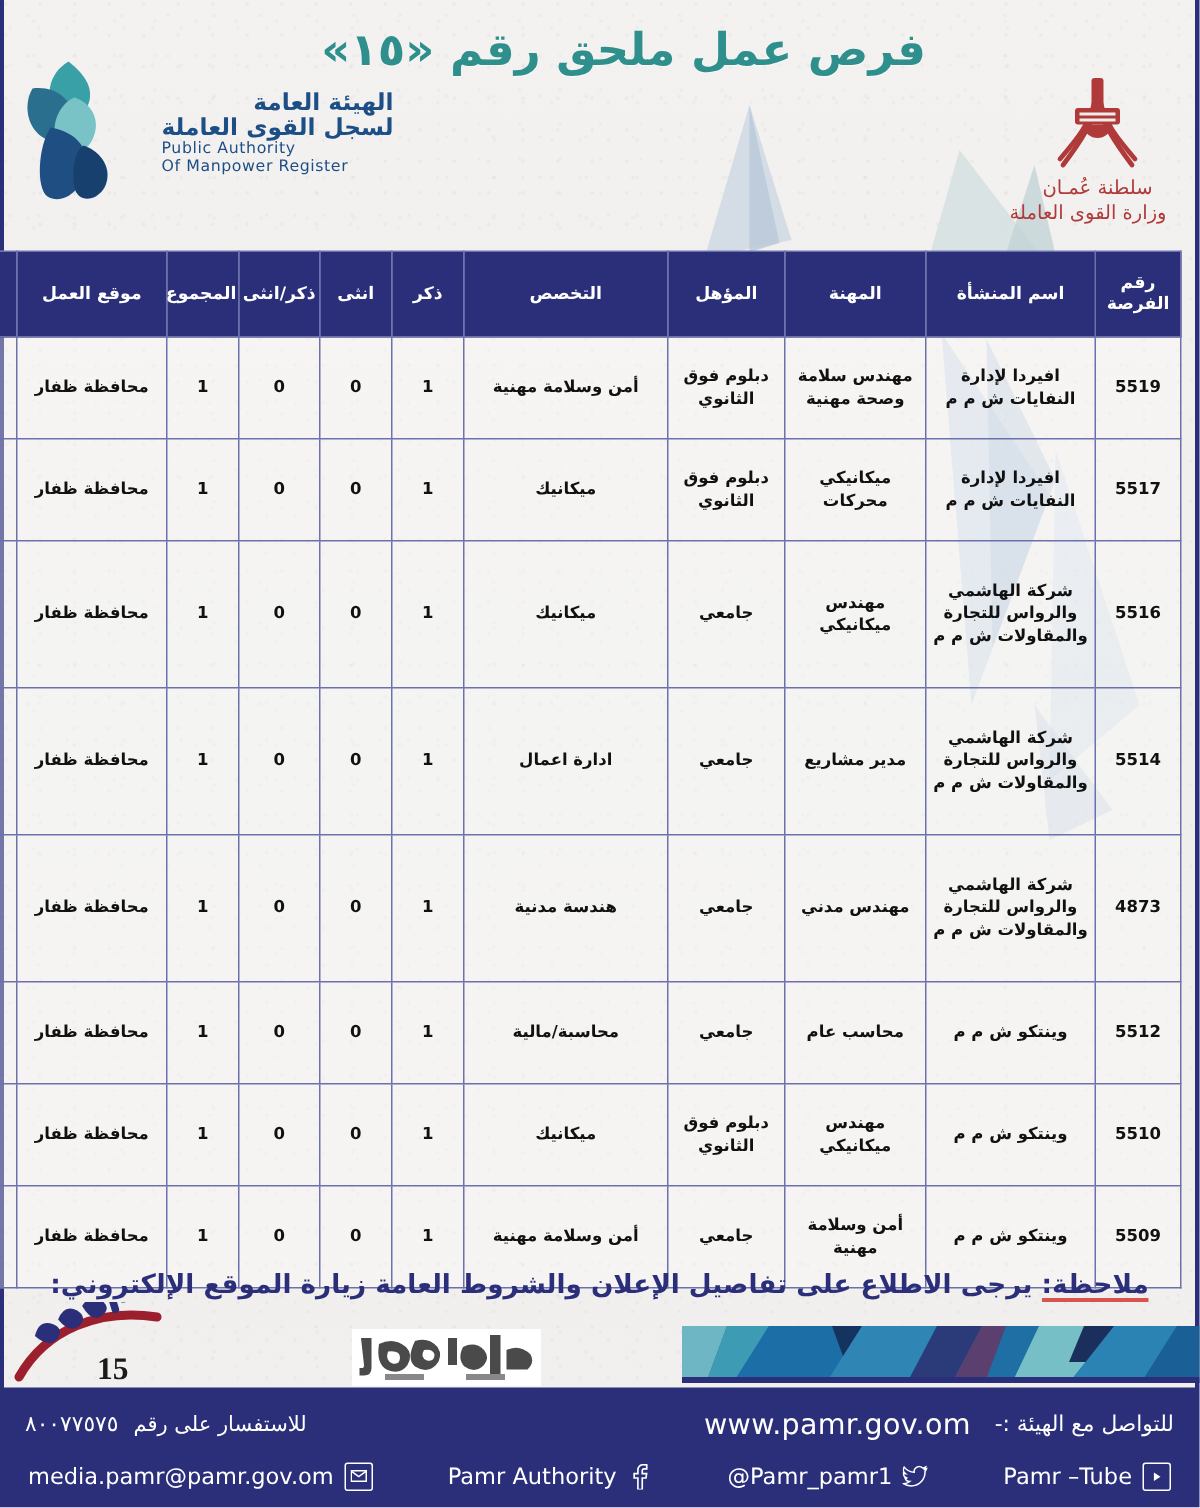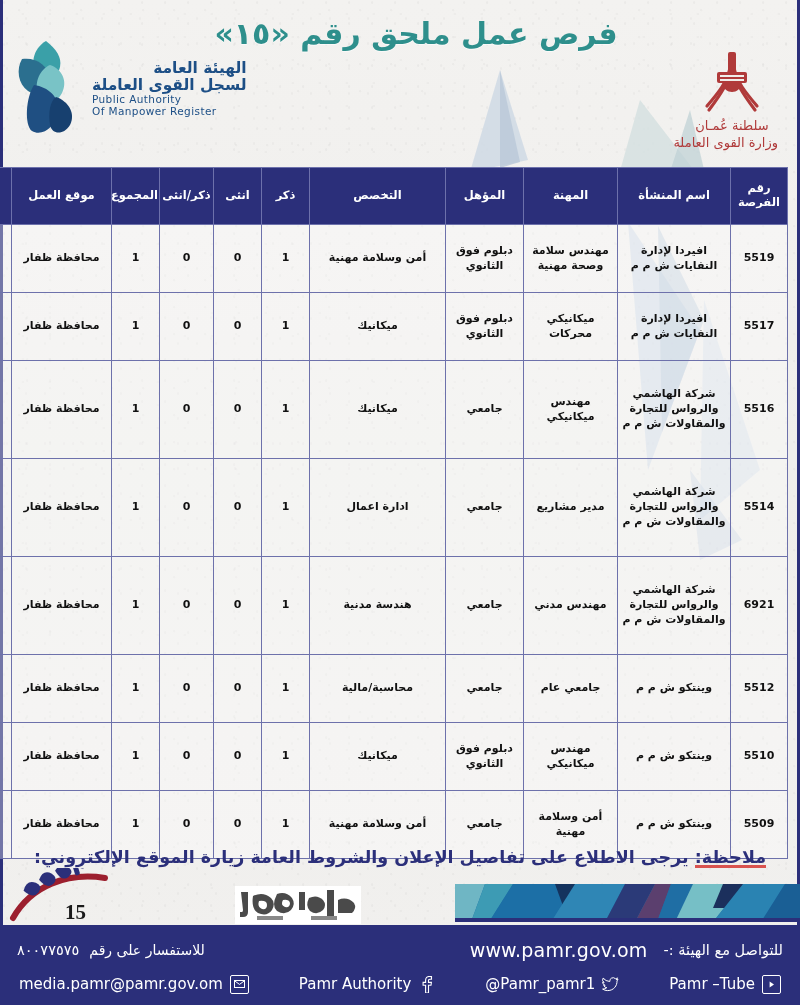--- a/index.html
+++ b/index.html
@@ -64,21 +64,21 @@
   }
   #pamr-logo {
     position: absolute;
     top: 34px;
     left: 16px;
     width: 240px;
     height: 110px;
     display: flex;
     flex-direction: row-reverse;
     align-items: center;
-    gap: 8px;
+    gap: 24px;
   }
   #pamr-mark { width: 68px; height: 100px; flex: 0 0 auto; }
   #pamr-text {
     direction: rtl;
     text-align: right;
     line-height: 1.06;
   }
   .pamr-ar {
     font-size: 15.5px;
     font-weight: bold;
@@ -462,36 +462,36 @@
           <td>جامعي</td>
           <td>ادارة اعمال</td>
           <td class="num-cell">1</td>
           <td class="num-cell">0</td>
           <td class="num-cell">0</td>
           <td class="num-cell">1</td>
           <td>محافظة ظفار</td>
           <td class="note-cell"></td>
         </tr>
         <tr class="tall">
-          <td class="id-cell">6921</td>
+          <td class="id-cell">4873</td>
           <td>شركة الهاشمي والرواس للتجارة والمقاولات ش م م</td>
           <td>مهندس مدني</td>
           <td>جامعي</td>
           <td>هندسة مدنية</td>
           <td class="num-cell">1</td>
           <td class="num-cell">0</td>
           <td class="num-cell">0</td>
           <td class="num-cell">1</td>
           <td>محافظة ظفار</td>
           <td class="note-cell"></td>
         </tr>
         <tr>
           <td class="id-cell">5512</td>
           <td>وينتكو ش م م</td>
-          <td>جامعي عام</td>
+          <td>محاسب عام</td>
           <td>جامعي</td>
           <td>محاسبة/مالية</td>
           <td class="num-cell">1</td>
           <td class="num-cell">0</td>
           <td class="num-cell">0</td>
           <td class="num-cell">1</td>
           <td>محافظة ظفار</td>
           <td class="note-cell"></td>
         </tr>
         <tr>

